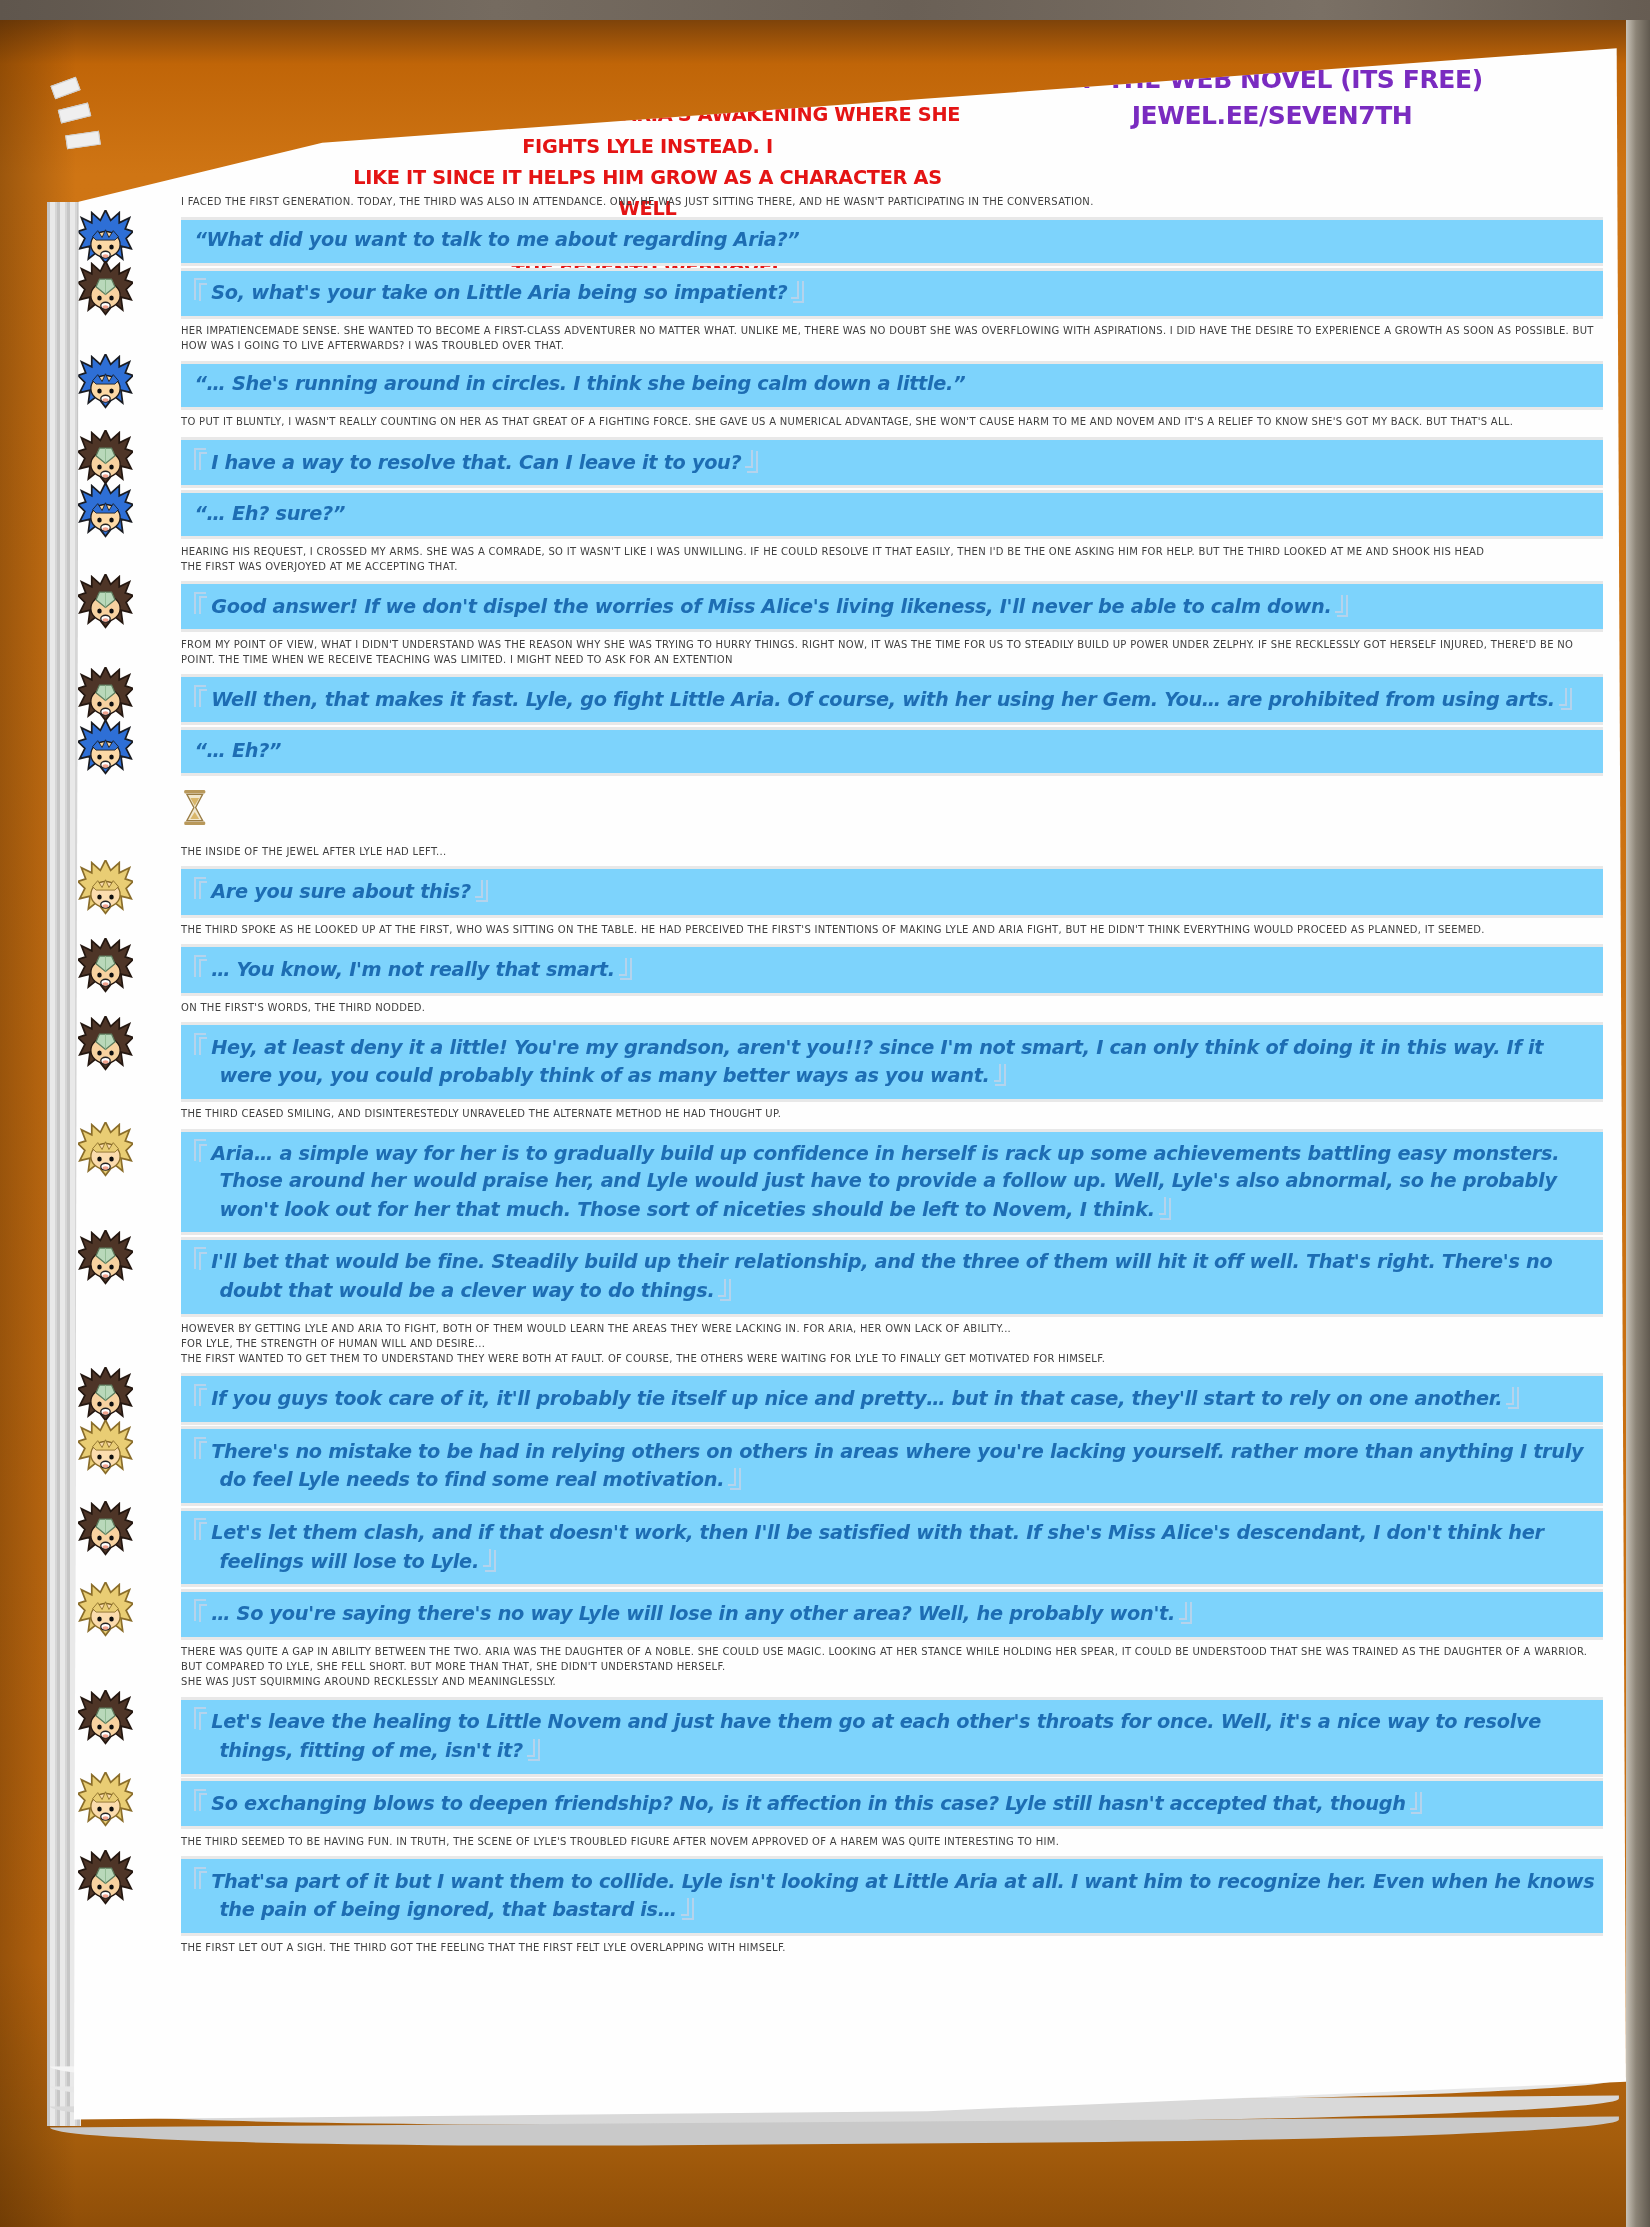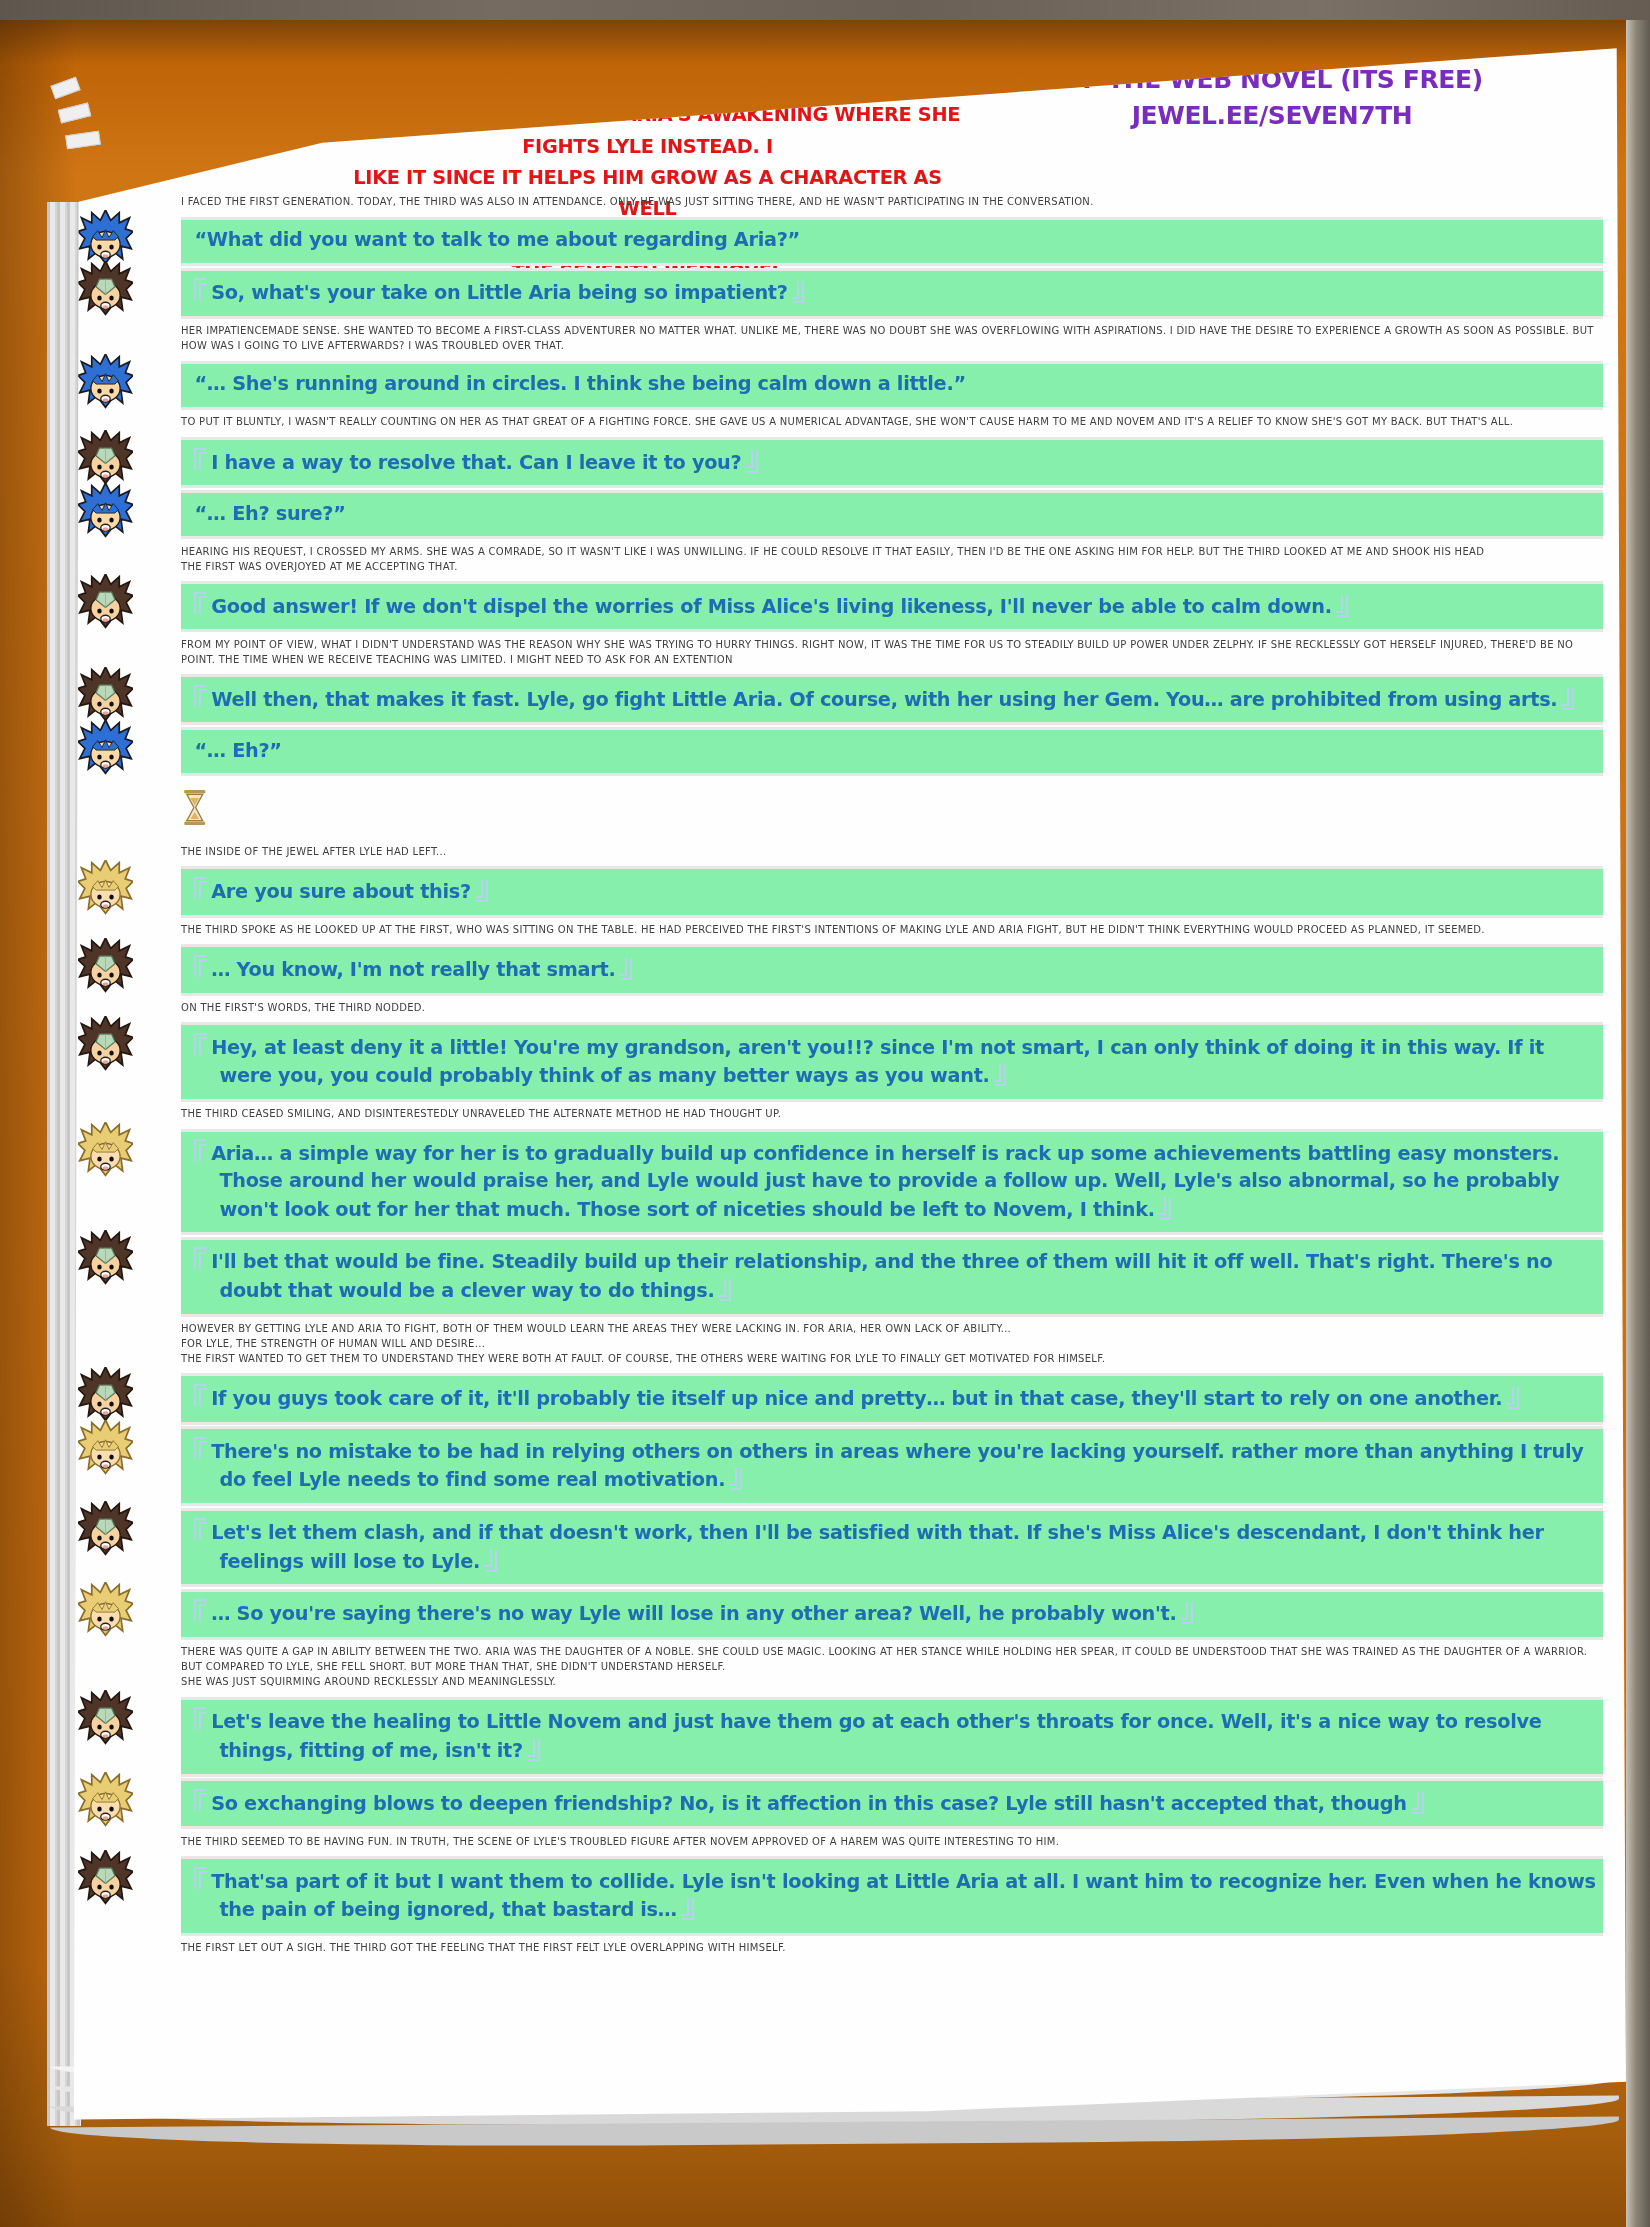--- a/index.html
+++ b/index.html
@@ -32,21 +32,21 @@
         color:#e41414;font-weight:bold;font-size:19.3px;line-height:1.62;letter-spacing:-0.3px;}
   .promo{position:absolute;left:912px;top:1.7px;width:572px;text-align:center;
         color:#7a2bc0;font-weight:bold;font-size:25px;line-height:1.42;letter-spacing:-0.4px;}
   
   .content{position:absolute;left:107px;top:165px;width:1422px;}
   .row{position:relative;}
   .ntext{color:#404040;font-size:10px;line-height:1.5;letter-spacing:0.3px;
          font-weight:500;white-space:pre-line;margin:4.2px 0 7.6px 0;}
   .row.dialogue{margin:1.7px 0;}
   .bubble{border-top:3.4px solid #e8e8e8;border-bottom:3.4px solid #e8e8e8;
-          padding:7.6px 3.4px 9.2px 13.4px;background:#86efac;}
+          padding:7.6px 3.4px 9.2px 13.4px;background:#7dd3fc;font-style:italic;}
   .dtext{color:#1d6db3;font-weight:bold;font-size:19.3px;line-height:1.38;
          letter-spacing:-0.3px;padding-left:25px;text-indent:-25px;}
   .avatar{position:absolute;left:-103px;top:-6.7px;width:55px;height:55px;}
   .avatar svg{width:55px;height:55px;}
   
   .cb{display:inline-block;position:relative;width:13.4px;height:25px;vertical-align:-4.2px;}
   .cb i{position:absolute;border:0 solid #b5d3ec;}
   .cb.open{margin-right:3.4px;}
   .cb.close{margin-left:3.4px;}
   .cb.open i:first-child{left:0;top:0;width:9.2px;height:20px;border-left-width:2.5px;border-top-width:2.5px;}

